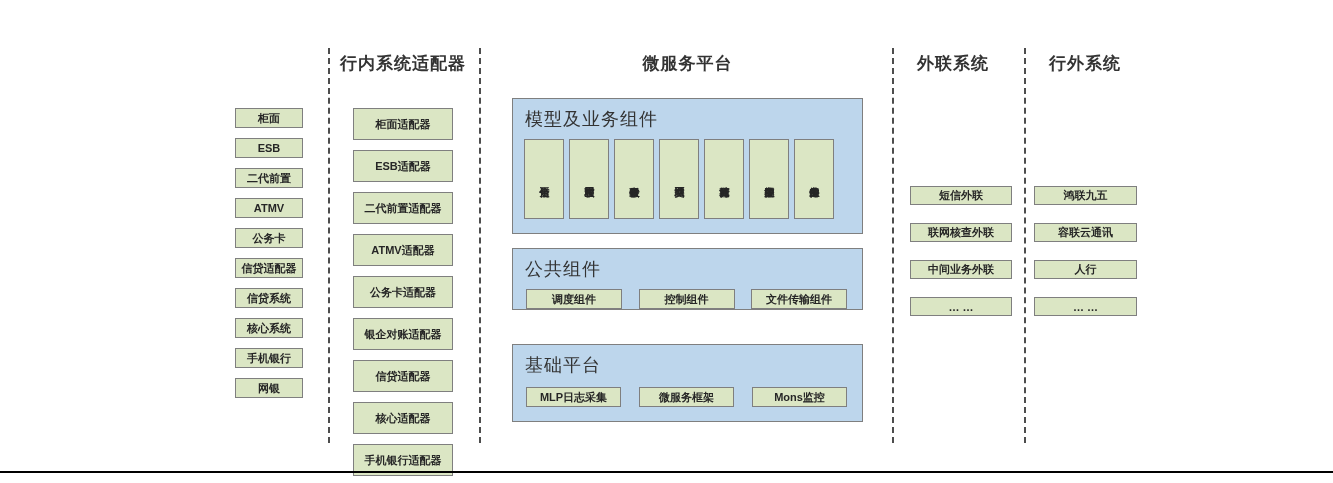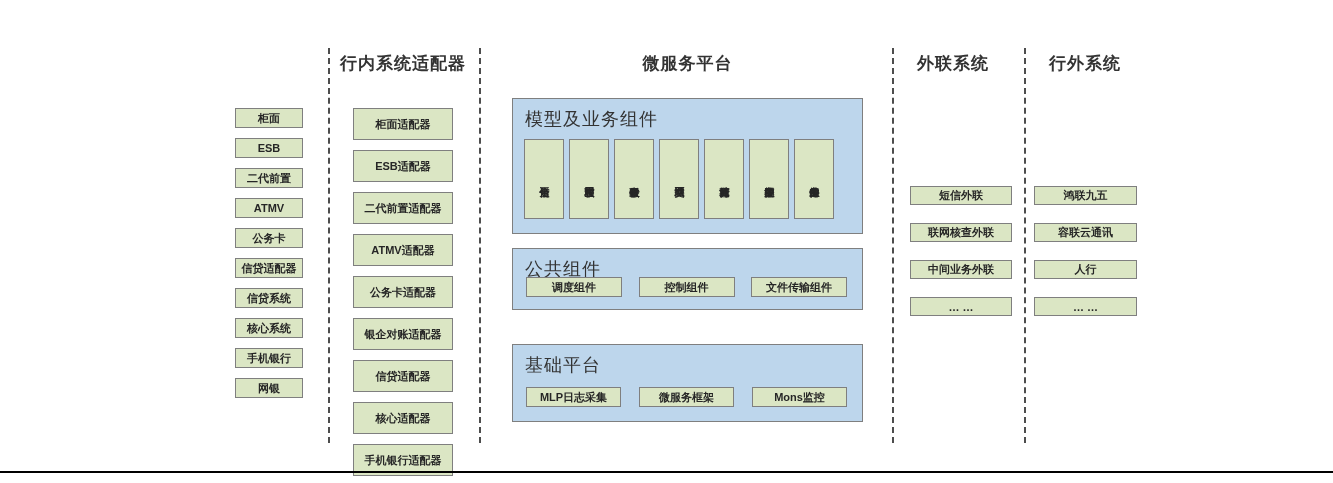--- a/index.html
+++ b/index.html
@@ -66,21 +66,21 @@
 
   #panel-model-boxes{
     position:absolute;left:11px;top:40px;display:flex;gap:5px;
   }
   .vbox{
     width:40px;height:80px;
     writing-mode:vertical-rl;text-orientation:upright;
     font-size:10px;letter-spacing:0px;line-height:40px;
   }
   #panel-common-boxes,#panel-base-boxes{
-    position:absolute;left:13px;right:15px;top:28px;
+    position:absolute;left:13px;right:15px;top:40px;
     display:flex;justify-content:space-between;
   }
   #panel-base-boxes{top:42px;gap:18px;}
   #panel-common-boxes .box,#panel-base-boxes .box{width:96px;height:20px;}
 
   
   .bottom-rule{
     position:absolute;left:0;top:471px;width:1333px;height:2px;background:#000000;
   }
 </style>

